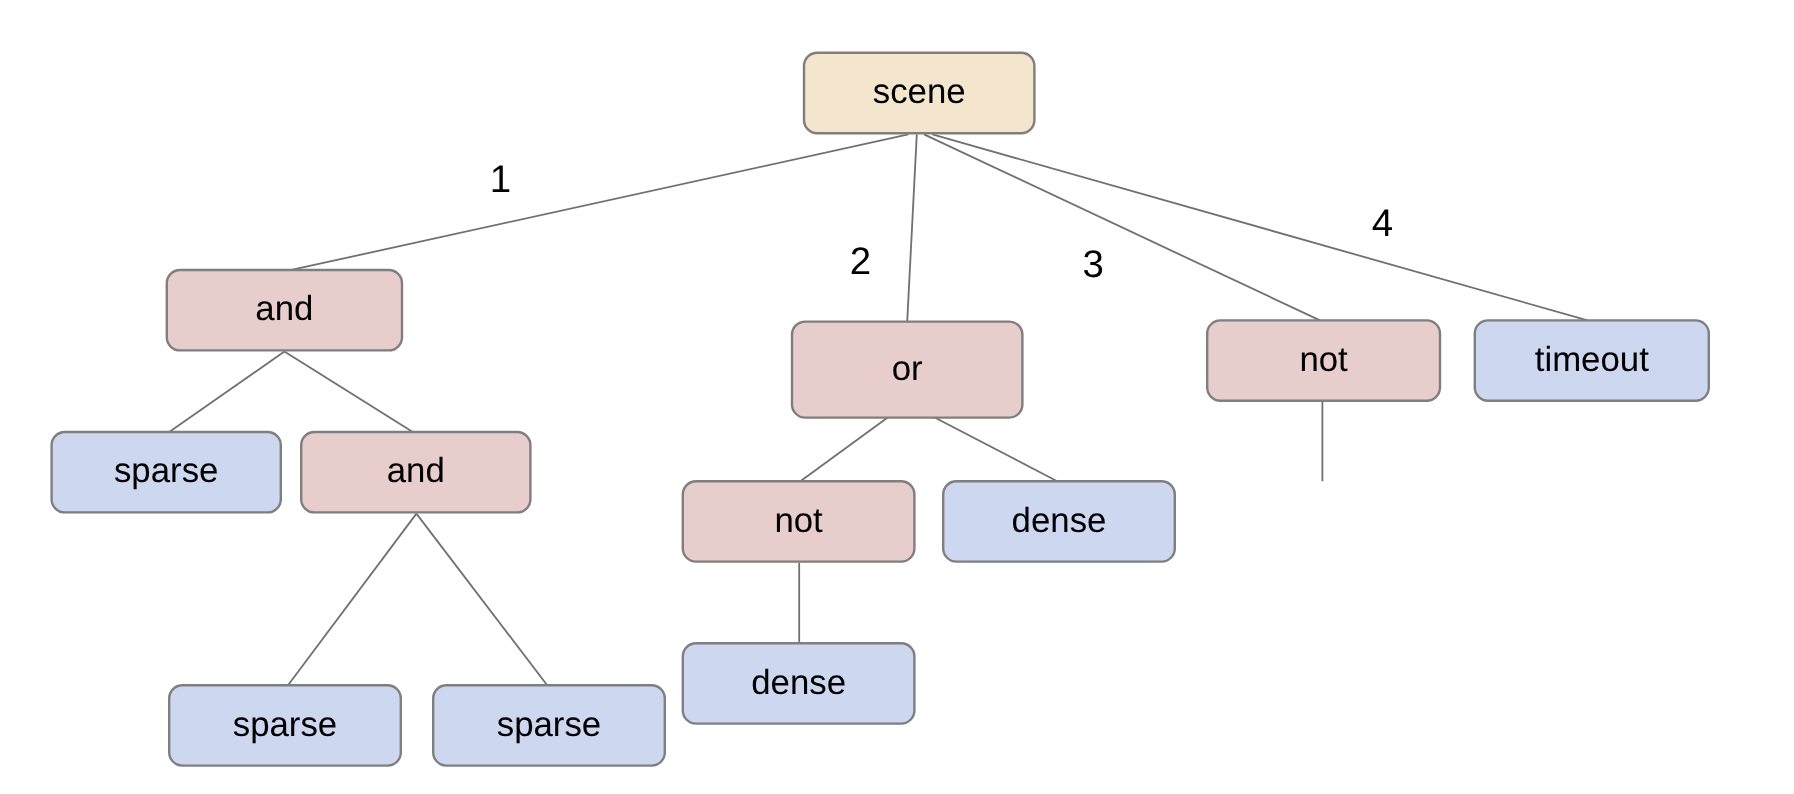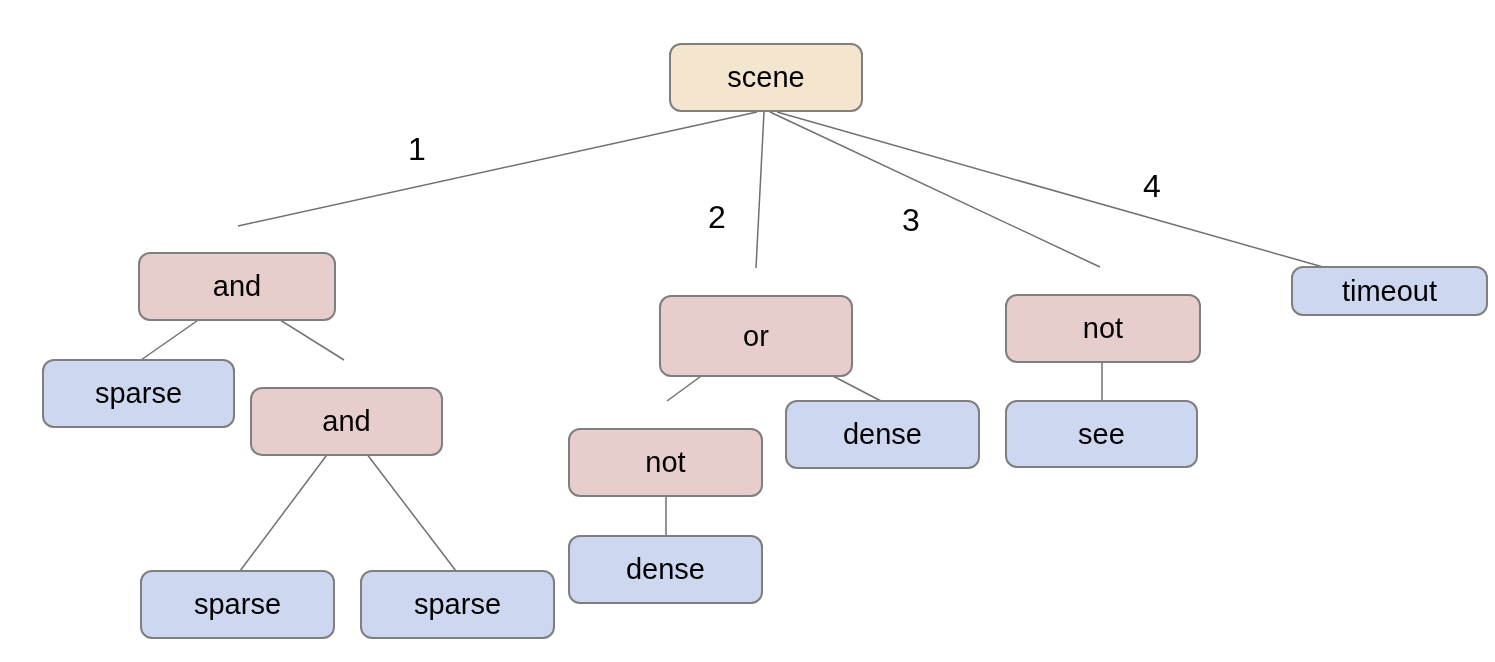--- a/index.html
+++ b/index.html
@@ -38,21 +38,21 @@
     border: 2px solid var(--border, #7f7f7f);
     border-radius: 12px;
     display: flex;
     align-items: center;
     justify-content: center;
     font-size: 29px;
     color: var(--text, #000000);
     line-height: 1;
   }
   .node.root { background: var(--root-fill, #f4e5ce); }
-  .node.op   { background: var(--operator-fill, #e7cdcb); margin-top: 28px; }
+  .node.op   { background: var(--operator-fill, #e7cdcb); }
   .node.leaf { background: var(--leaf-fill, #cdd7ef); }
 </style>
 </head>
 <body>
 
 <div class="canvas">
 
   <svg class="edges" viewBox="0 0 1495 662" xmlns="http://www.w3.org/2000/svg">
 
     <line x1="757" y1="112" x2="238" y2="226"></line>
@@ -77,26 +77,25 @@
     <text class="edge-label" x="717" y="228">2</text>
     <text class="edge-label" x="911" y="231">3</text>
     <text class="edge-label" x="1152" y="197">4</text>
   </svg>
 
   <div class="node root" style="left:669px; top:43px;  width:194px; height:69px">scene</div>
 
   <div class="node op" style="left:138px; top:224px; width:198px; height:69px">and</div>
   <div class="node op" style="left:659px; top:267px; width:194px; height:82px">or</div>
   <div class="node op" style="left:1005px; top:266px; width:196px; height:69px">not</div>
-  <div class="node leaf" style="left:1291px; top:266px; width:197px; height:50px">timeout</div>
+  <div class="node leaf" style="left:1228px; top:266px; width:197px; height:69px">timeout</div>
 
   <div class="node leaf" style="left:42px;  top:359px; width:193px; height:69px">sparse</div>
   <div class="node op" style="left:250px; top:359px; width:193px; height:69px">and</div>
   <div class="node leaf" style="left:140px; top:570px; width:195px; height:69px">sparse</div>
   <div class="node leaf" style="left:360px; top:570px; width:195px; height:69px">sparse</div>
 
   <div class="node op" style="left:568px; top:400px; width:195px; height:69px">not</div>
   <div class="node leaf" style="left:785px; top:400px; width:195px; height:69px">dense</div>
   <div class="node leaf" style="left:568px; top:535px; width:195px; height:69px">dense</div>
 
-  <div class="node leaf" style="left:1005px; top:400px; width:193px; height:68px">see</div>
 
 </div>
 
 </body></html>

